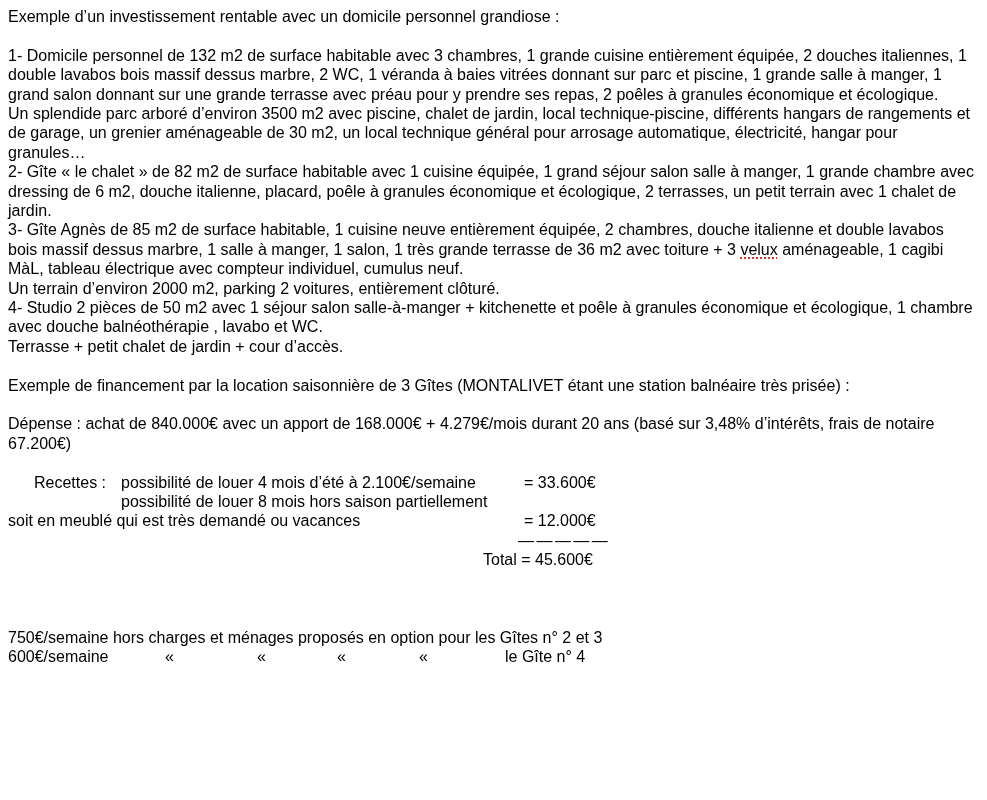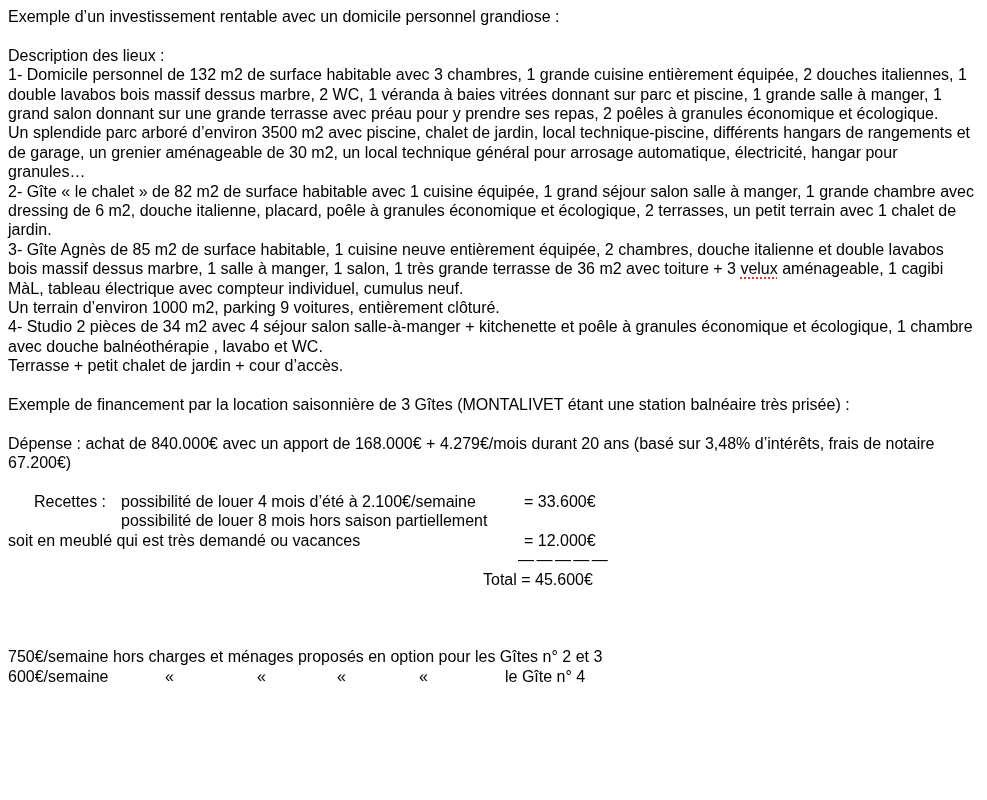--- a/index.html
+++ b/index.html
@@ -73,27 +73,26 @@
 </style>
 </head>
 <body>
 
 <div class="doc">
 
   <div class="para">Exemple d’un investissement rentable avec un domicile personnel grandiose :</div>
 
   <div class="blank"></div>
 
-  <div class="para">Description des lieux :</div>
   <div class="para">1- Domicile personnel de 132 m2 de surface habitable avec 3 chambres, 1 grande cuisine entièrement équipée, 2 douches italiennes, 1 double lavabos bois massif dessus marbre, 2 WC, 1 véranda à baies vitrées donnant sur parc et piscine, 1 grande salle à manger, 1 grand salon donnant sur une grande terrasse avec préau pour y prendre ses repas, 2 poêles à granules économique et écologique.</div>
   <div class="para">Un splendide parc arboré d’environ 3500 m2 avec piscine, chalet de jardin, local technique-piscine, différents hangars de rangements et de garage, un grenier aménageable de 30 m2, un local technique général pour arrosage automatique, électricité, hangar pour granules…</div>
   <div class="para">2- Gîte « le chalet » de 82 m2 de surface habitable avec 1 cuisine équipée, 1 grand séjour salon salle à manger, 1 grande chambre avec dressing de 6 m2, douche italienne, placard, poêle à granules économique et écologique, 2 terrasses, un petit terrain avec 1 chalet de jardin.</div>
   <div class="para"><span>3- Gîte Agnès de 85 m2 de surface habitable, 1 cuisine neuve entièrement équipée, 2 chambres, douche italienne et double lavabos  bois massif dessus marbre, 1 salle à manger, 1 salon, 1 très grande terrasse de 36 m2 avec toiture + 3 </span><span class="misspelled">velux</span><span> aménageable, 1 cagibi MàL, tableau électrique avec compteur individuel, cumulus neuf.</span></div>
-  <div class="para">Un terrain d’environ 1000 m2, parking 9 voitures, entièrement clôturé.</div>
-  <div class="para">4- Studio 2 pièces de 34 m2 avec 4 séjour salon salle-à-manger + kitchenette et poêle à granules économique et écologique, 1 chambre avec douche balnéothérapie , lavabo et WC.</div>
+  <div class="para">Un terrain d’environ 2000 m2, parking 2 voitures, entièrement clôturé.</div>
+  <div class="para">4- Studio 2 pièces de 50 m2 avec 1 séjour salon salle-à-manger + kitchenette et poêle à granules économique et écologique, 1 chambre avec douche balnéothérapie , lavabo et WC.</div>
   <div class="para">Terrasse + petit chalet de jardin + cour d’accès.</div>
 
   <div class="blank"></div>
 
   <div class="para">Exemple de financement par la location saisonnière de 3 Gîtes (MONTALIVET étant une station balnéaire très prisée) :</div>
 
   <div class="blank"></div>
 
   <div class="para">Dépense : achat de 840.000€ avec un apport de 168.000€ + 4.279€/mois durant 20 ans (basé sur 3,48% d’intérêts, frais de notaire 67.200€)</div>
 

